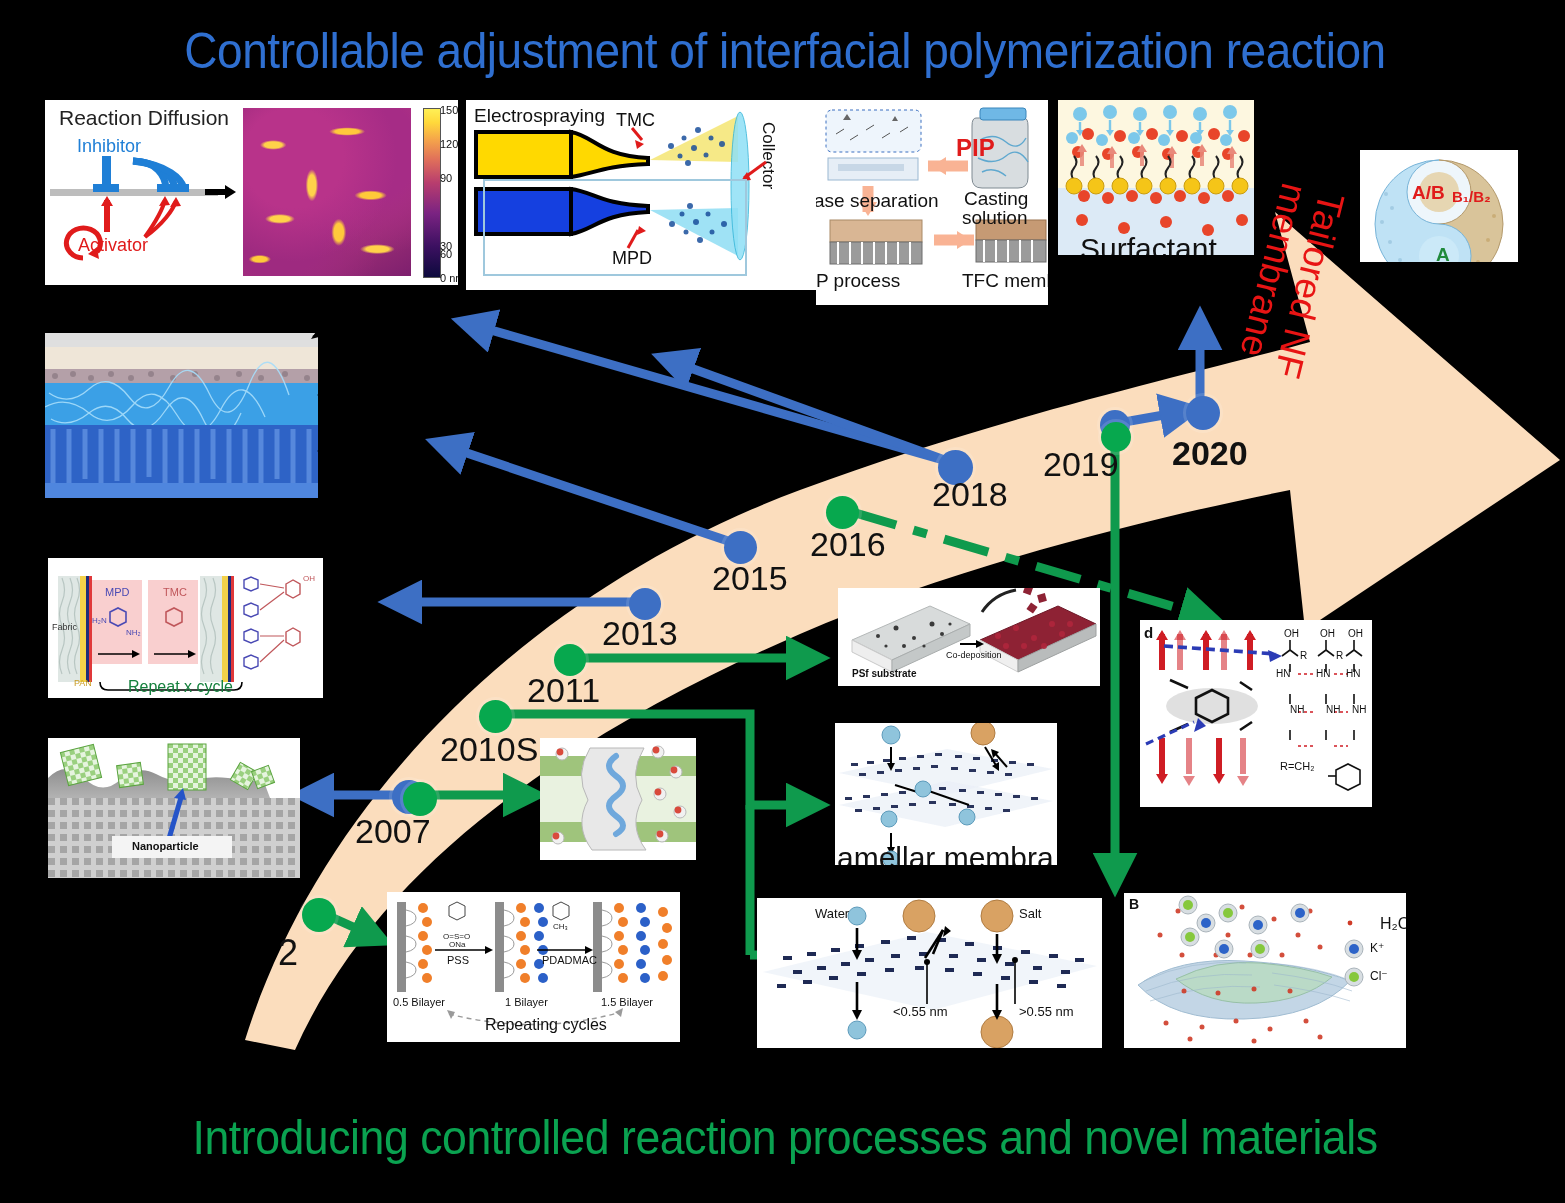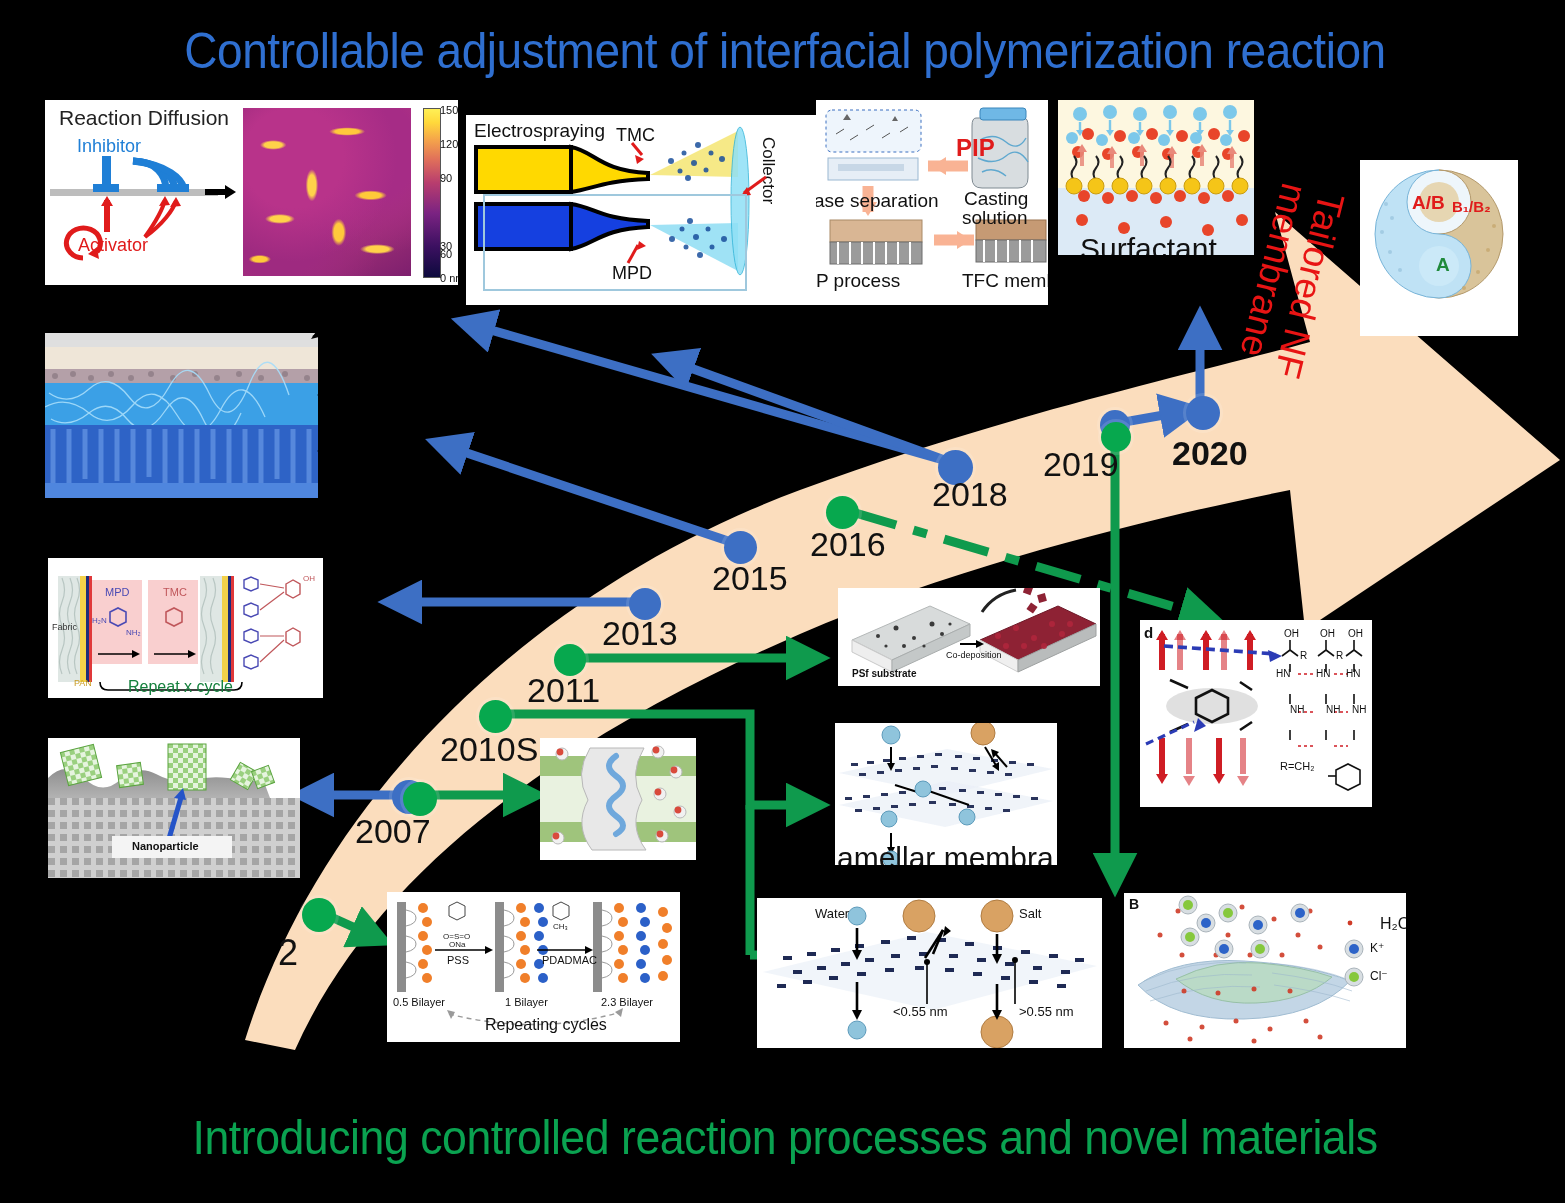--- a/index.html
+++ b/index.html
@@ -167,21 +167,21 @@
     <div style="position:absolute;left:395px;top:2px;width:26px;height:180px;">
       <div class="cap" style="left:0;top:2px;font-size:11px;">150</div>
       <div class="cap" style="left:0;top:36px;font-size:11px;">120</div>
       <div class="cap" style="left:0;top:70px;font-size:11px;">90</div>
       <div class="cap" style="left:0;top:104px;font-size:11px;margin-top:42px;">60</div>
       <div class="cap" style="left:0;top:138px;font-size:11px;">30</div>
       <div class="cap" style="left:0;top:170px;font-size:11px;">0 nm</div>
     </div>
   </div>
 
-  <div class="panel" style="left:466px;top:115px;width:380px;height:190px;">
+  <div class="panel" style="left:466px;top:100px;width:380px;height:190px;">
     <div class="cap" style="left:8px;top:5px;font-size:19px;">Electrospraying</div>
     <div class="cap" style="left:150px;top:10px;font-size:18px;">TMC</div>
     <div class="cap" style="left:146px;top:148px;font-size:18px;">MPD</div>
     <div class="cap" style="left:292px;top:22px;font-size:17px;writing-mode:vertical-rl;">Collector</div>
     <svg style="position:absolute;left:0;top:0;" width="336" height="190">
       <rect x="10" y="32" width="95" height="45" fill="#ffd900" stroke="#000" stroke-width="4"></rect>
       <path d="M105 32 C128 36, 134 56, 182 58 L182 64 C134 66, 128 74, 105 77 Z" fill="#ffd900" stroke="#000" stroke-width="4"></path>
       <rect x="10" y="89" width="95" height="45" fill="#1540e0" stroke="#000" stroke-width="4"></rect>
       <path d="M105 89 C128 92, 134 104, 182 106 L182 112 C134 114, 128 130, 105 134 Z" fill="#1540e0" stroke="#000" stroke-width="4"></path>
       <path d="M184 60 L272 16 L272 62 Z" fill="#f3e25f" opacity="0.75"></path>
@@ -353,21 +353,21 @@
         <circle cx="24" cy="120" r="6"></circle>
           <circle cx="66" cy="128" r="6"></circle>
           <circle cx="108" cy="122" r="6"></circle>
         <circle cx="150" cy="130" r="6"></circle>
           <circle cx="184" cy="120" r="6"></circle>
       </g>
     </svg>
     <div class="cap" style="left:22px;top:132px;font-size:30px;color:#111;">Surfactant</div>
   </div>
 
-  <div class="panel" style="left:1360px;top:160px;width:158px;height:176px;">
+  <div class="panel" style="left:1360px;top:150px;width:158px;height:112px;">
     <svg style="position:absolute;left:0;top:0;" width="158" height="148">
       <circle cx="79" cy="74" r="64" fill="#eef6fb"></circle>
       <path d="M79 10 a64 64 0 0 1 0 128 a32 32 0 0 1 0 -64 a32 32 0 0 0 0 -64" fill="#d9c49a" stroke="#b49a6c"></path>
       <path d="M79 10 a64 64 0 0 0 0 128 a32 32 0 0 0 0 -64 a32 32 0 0 1 0 -64" fill="#bfe2f5" stroke="#78b4d8"></path>
       <circle cx="79" cy="42" r="20" fill="#e6d6b2"></circle>
       <circle cx="79" cy="106" r="20" fill="#cbe9f8"></circle>
       <g fill="#9cc7e0" opacity=".8">
         <circle cx="26" cy="44" r="2"></circle>
           <circle cx="32" cy="58" r="2"></circle>
           <circle cx="22" cy="72" r="2"></circle>
@@ -656,21 +656,21 @@
           <path d="M236 116 l-8 4 l6 5 z"></path>
         </g>
     </svg>
     <div class="cap" style="left:56px;top:40px;font-size:8px;color:#222;">O=S=O</div>
     <div class="cap" style="left:62px;top:48px;font-size:8px;color:#222;">ONa</div>
     <div class="cap" style="left:60px;top:62px;font-size:11px;color:#111;">PSS</div>
     <div class="cap" style="left:155px;top:62px;font-size:11px;color:#111;">PDADMAC</div>
     <div class="cap" style="left:166px;top:30px;font-size:8px;color:#222;">CH₃</div>
     <div class="cap" style="left:6px;top:104px;font-size:11px;color:#111;">0.5 Bilayer</div>
     <div class="cap" style="left:118px;top:104px;font-size:11px;color:#111;">1 Bilayer</div>
-    <div class="cap" style="left:214px;top:104px;font-size:11px;color:#111;">2.3 Bilayer</div>
+    <div class="cap" style="left:214px;top:104px;font-size:11px;color:#111;">1.5 Bilayer</div>
     <div class="cap" style="left:98px;top:124px;font-size:16px;color:#111;">Repeating cycles</div>
   </div>
 
   <div class="panel" style="left:838px;top:588px;width:262px;height:98px;">
     <svg style="position:absolute;left:0;top:0;" width="262" height="98">
       <g>
         <polygon points="14,52 92,18 132,36 54,72" fill="#d8dbdb" stroke="#b4b8b8"></polygon>
         <polygon points="14,52 54,72 54,84 14,64" fill="#eeeeee" stroke="#c9c9c9"></polygon>
         <polygon points="54,72 132,36 132,48 54,84" fill="#c4c8c8" stroke="#a9adad"></polygon>
         <g fill="#3a3a3a">

